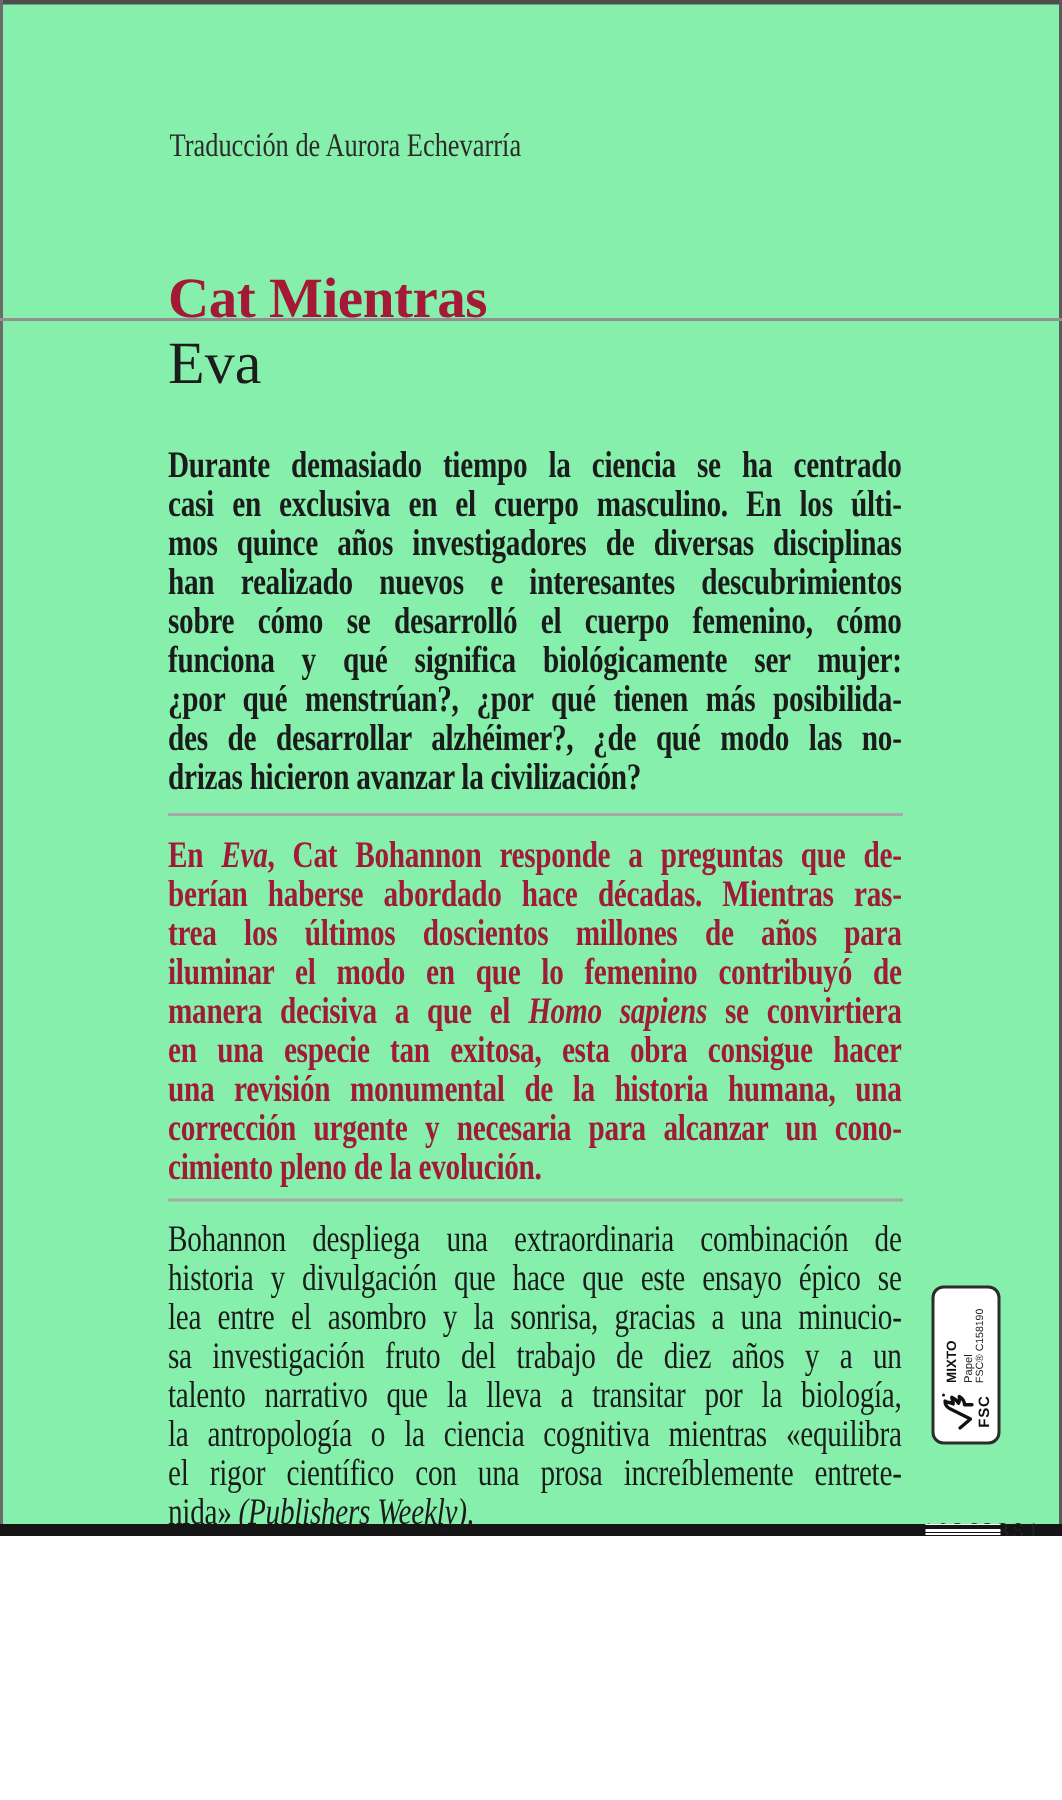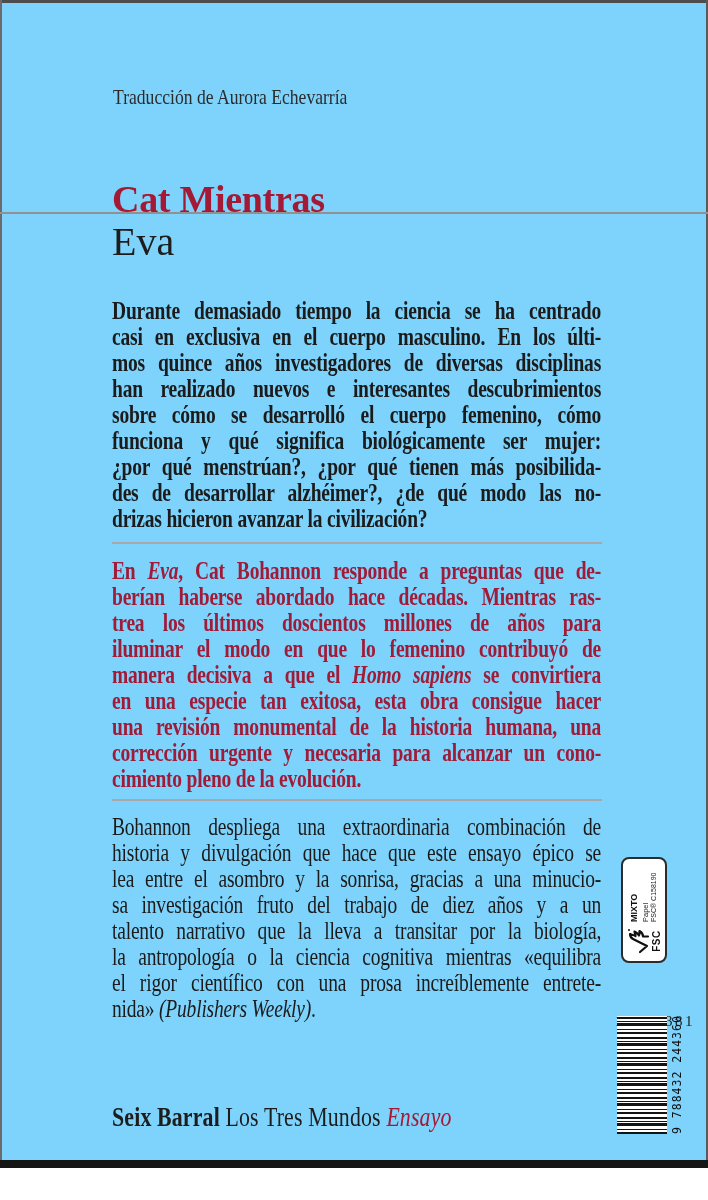--- a/index.html
+++ b/index.html
@@ -1,17 +1,17 @@
 <!DOCTYPE html>
 <html><head>
 <meta charset="utf-8">
 <style>
   html,body { margin:0; padding:0; background:#ffffff; }
   .page {
-    position:relative; width:708px; height:1168px; background:#7dd3fc;
+    position:relative; width:708px; height:1024px; background:#86efac;
     font-family:"Liberation Serif", serif; overflow:hidden;
   }
   .edge-top    { position:absolute; left:0; top:0; width:708px; height:3px; background:#4d4d4d; }
   .edge-left   { position:absolute; left:0; top:0; width:2px; height:1200px; background:#6b6b6b; }
   .edge-right  { position:absolute; right:0; top:0; width:2px; height:1200px; background:#5a5a5a; }
   .edge-bottom { position:absolute; left:0; bottom:0; width:708px; height:8px; background:#151515; }
 
   .translator {
     position:absolute; left:113px; top:84px; font-size:22px; color:#2b2b2b;
     white-space:nowrap; transform:scaleX(0.8); transform-origin:0 0;

